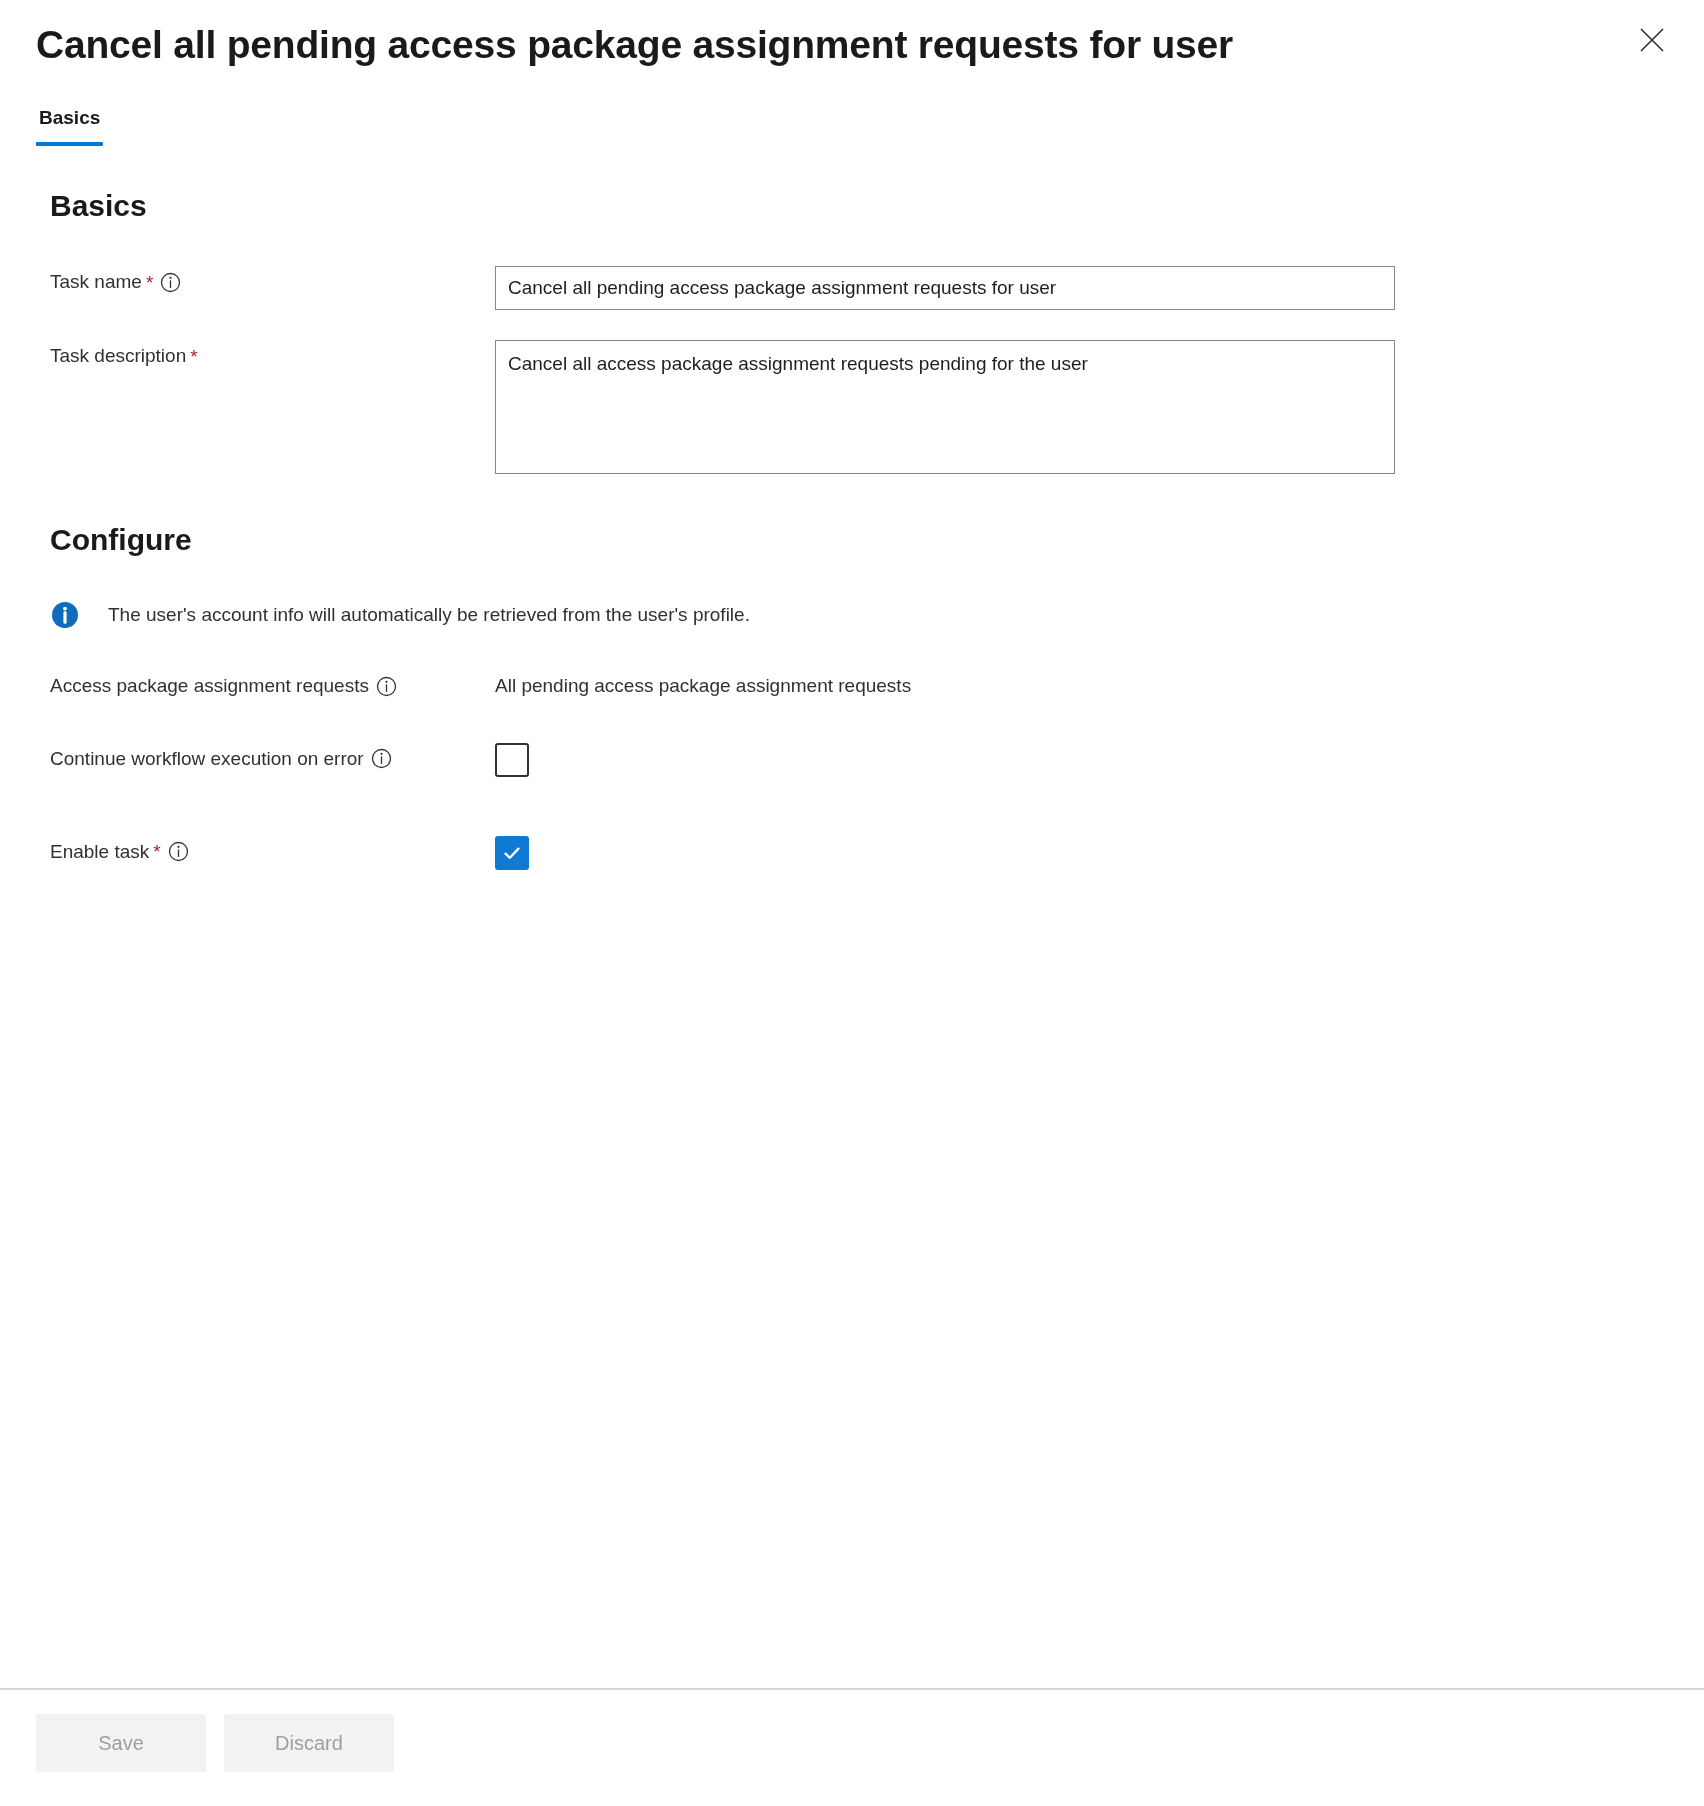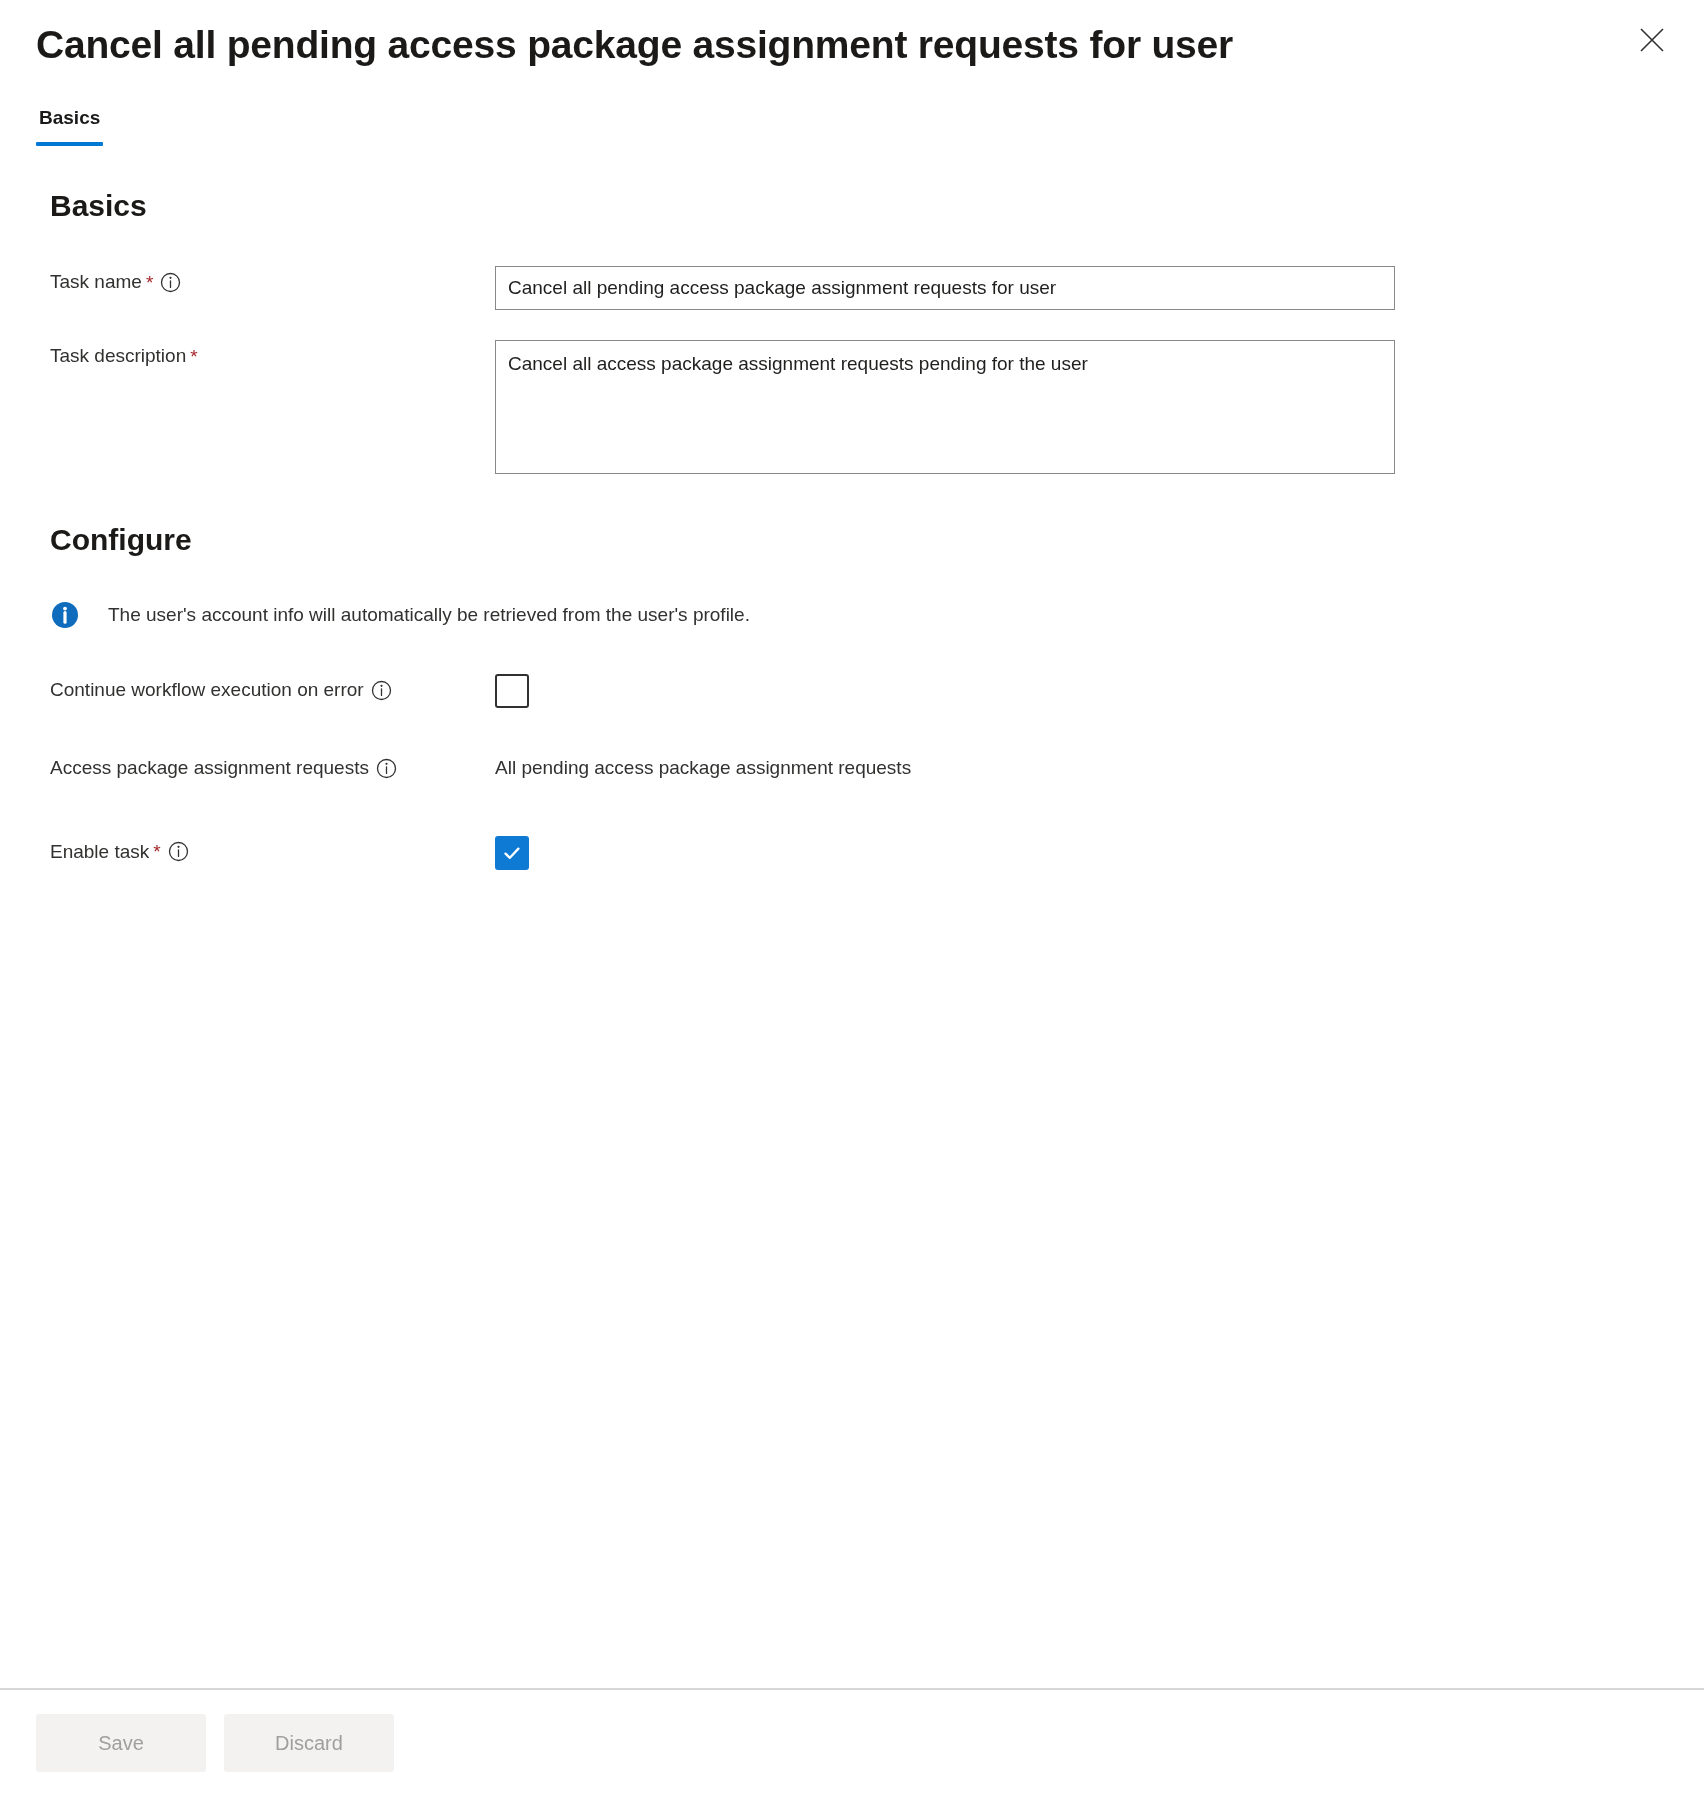--- a/index.html
+++ b/index.html
@@ -309,49 +309,49 @@
       <span class="info-banner-icon">
         <svg width="30" height="30" viewBox="0 0 30 30" fill="none" aria-hidden="true">
           <circle cx="15" cy="15" r="13" fill="#0f6cbd"></circle>
           <circle cx="15" cy="8.6" r="1.9" fill="#ffffff"></circle>
           <path d="M15 12.6 V22.2" stroke="#ffffff" stroke-width="3.2" stroke-linecap="round"></path>
         </svg>
       </span>
       <span class="info-banner-text">The user's account info will automatically be retrieved from the user's profile.</span>
     </div>
 
+    <div class="form-row row-apar">
+      <div class="field-label">
+        <span class="label-text">Access package assignment requests</span>
+        <span class="info-glyph">
+          <svg width="21" height="21" viewBox="0 0 21 21" fill="none" aria-hidden="true">
+            <circle cx="10.5" cy="10.5" r="9" stroke="#323130" stroke-width="1.3"></circle>
+            <circle cx="10.5" cy="5.8" r="1.1" fill="#323130"></circle>
+            <path d="M10.5 8.8 V15.4" stroke="#323130" stroke-width="1.3" stroke-linecap="round"></path>
+          </svg>
+        </span>
+      </div>
+      <div class="field-control">
+        <div class="static-value">All pending access package assignment requests</div>
+      </div>
+    </div>
+
     <div class="form-row row-continue">
       <div class="field-label">
         <span class="label-text">Continue workflow execution on error</span>
         <span class="info-glyph">
           <svg width="21" height="21" viewBox="0 0 21 21" fill="none" aria-hidden="true">
             <circle cx="10.5" cy="10.5" r="9" stroke="#323130" stroke-width="1.3"></circle>
             <circle cx="10.5" cy="5.8" r="1.1" fill="#323130"></circle>
             <path d="M10.5 8.8 V15.4" stroke="#323130" stroke-width="1.3" stroke-linecap="round"></path>
           </svg>
         </span>
       </div>
       <div class="field-control">
         <span class="checkbox"></span>
-      </div>
-    </div>
-
-    <div class="form-row row-apar">
-      <div class="field-label">
-        <span class="label-text">Access package assignment requests</span>
-        <span class="info-glyph">
-          <svg width="21" height="21" viewBox="0 0 21 21" fill="none" aria-hidden="true">
-            <circle cx="10.5" cy="10.5" r="9" stroke="#323130" stroke-width="1.3"></circle>
-            <circle cx="10.5" cy="5.8" r="1.1" fill="#323130"></circle>
-            <path d="M10.5 8.8 V15.4" stroke="#323130" stroke-width="1.3" stroke-linecap="round"></path>
-          </svg>
-        </span>
-      </div>
-      <div class="field-control">
-        <div class="static-value">All pending access package assignment requests</div>
       </div>
     </div>
 
     <div class="form-row row-enable">
       <div class="field-label">
         <span class="label-text">Enable task</span>
         <span class="req-star">*</span>
         <span class="info-glyph">
           <svg width="21" height="21" viewBox="0 0 21 21" fill="none" aria-hidden="true">
             <circle cx="10.5" cy="10.5" r="9" stroke="#323130" stroke-width="1.3"></circle>

